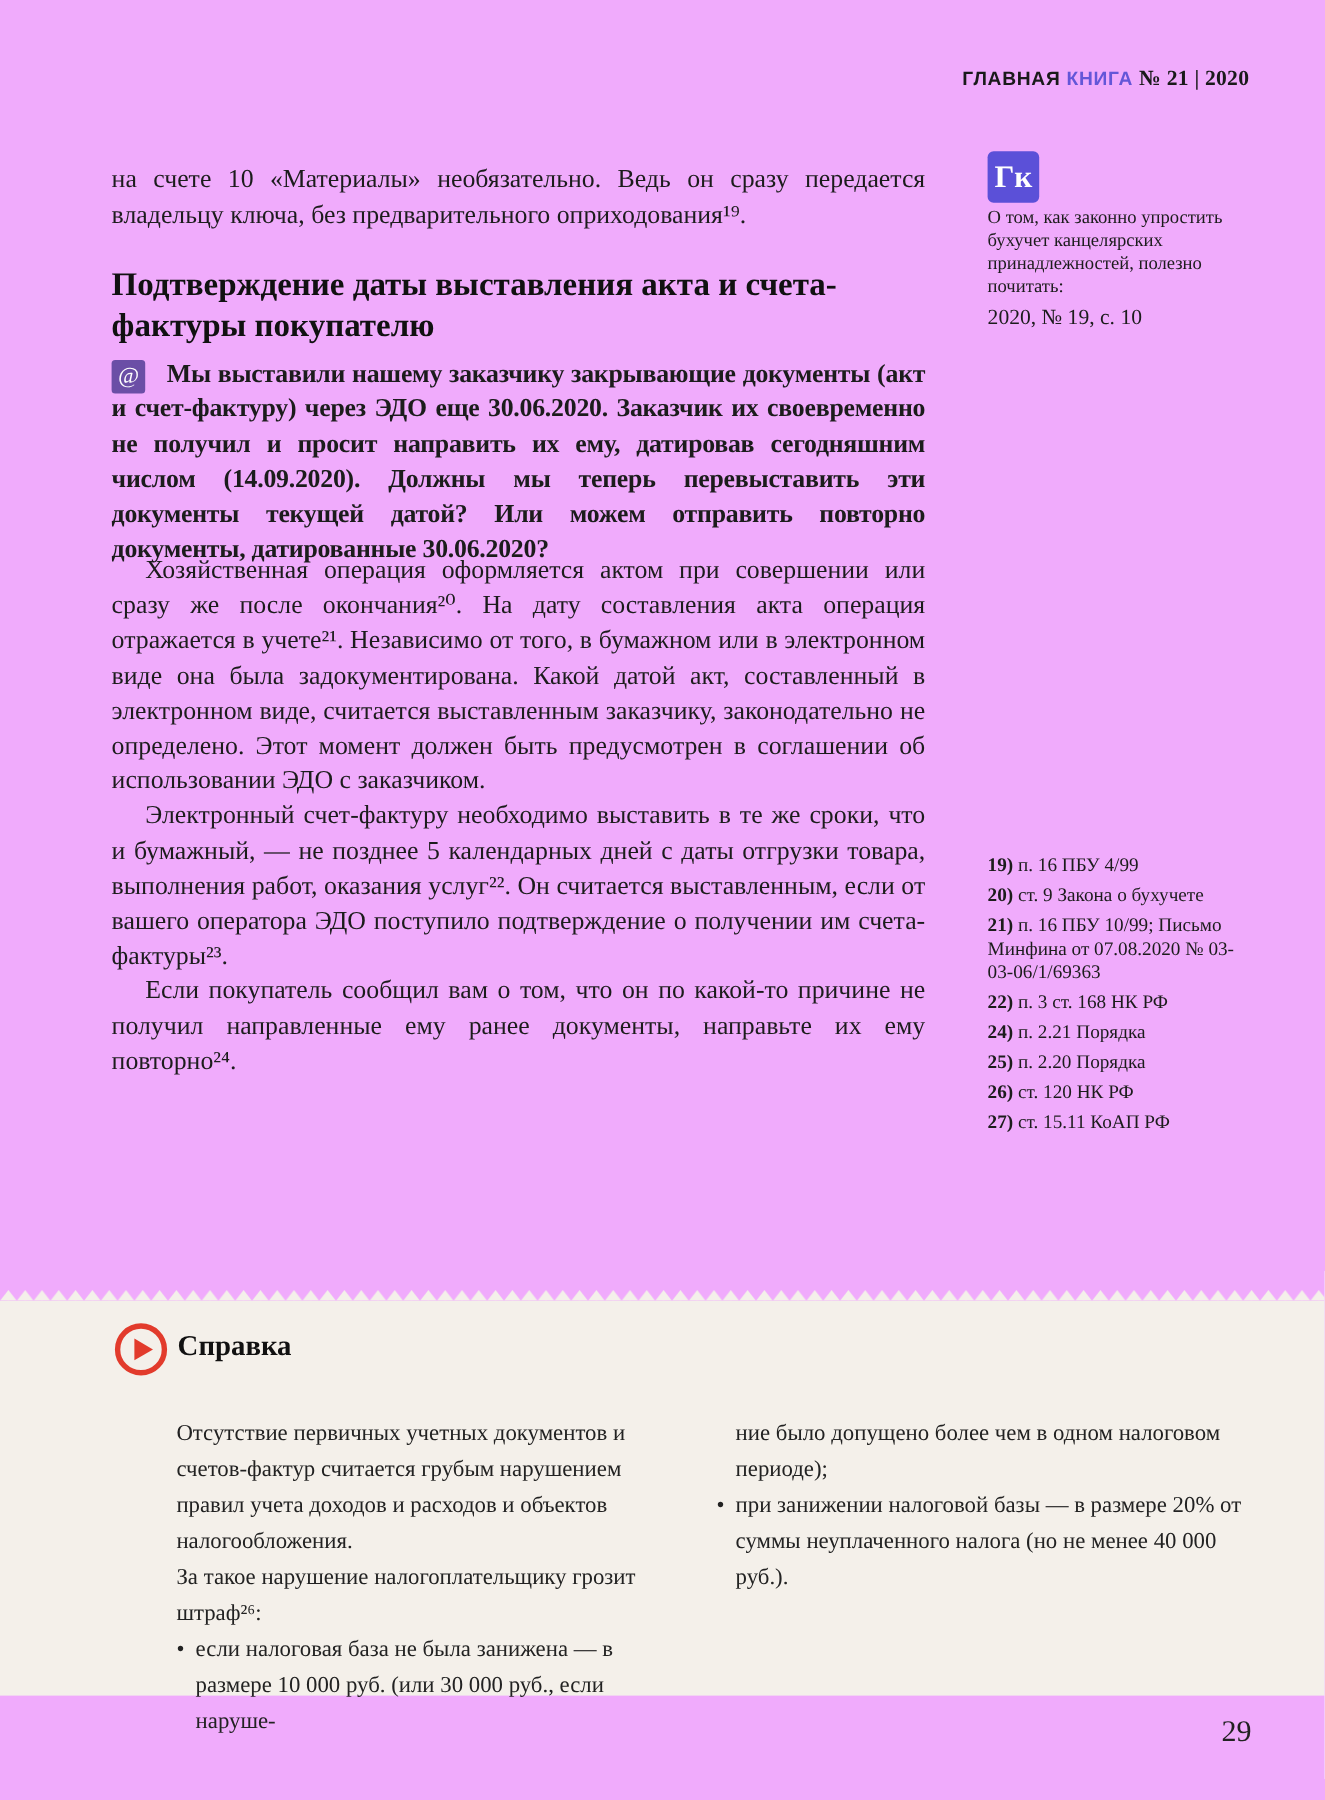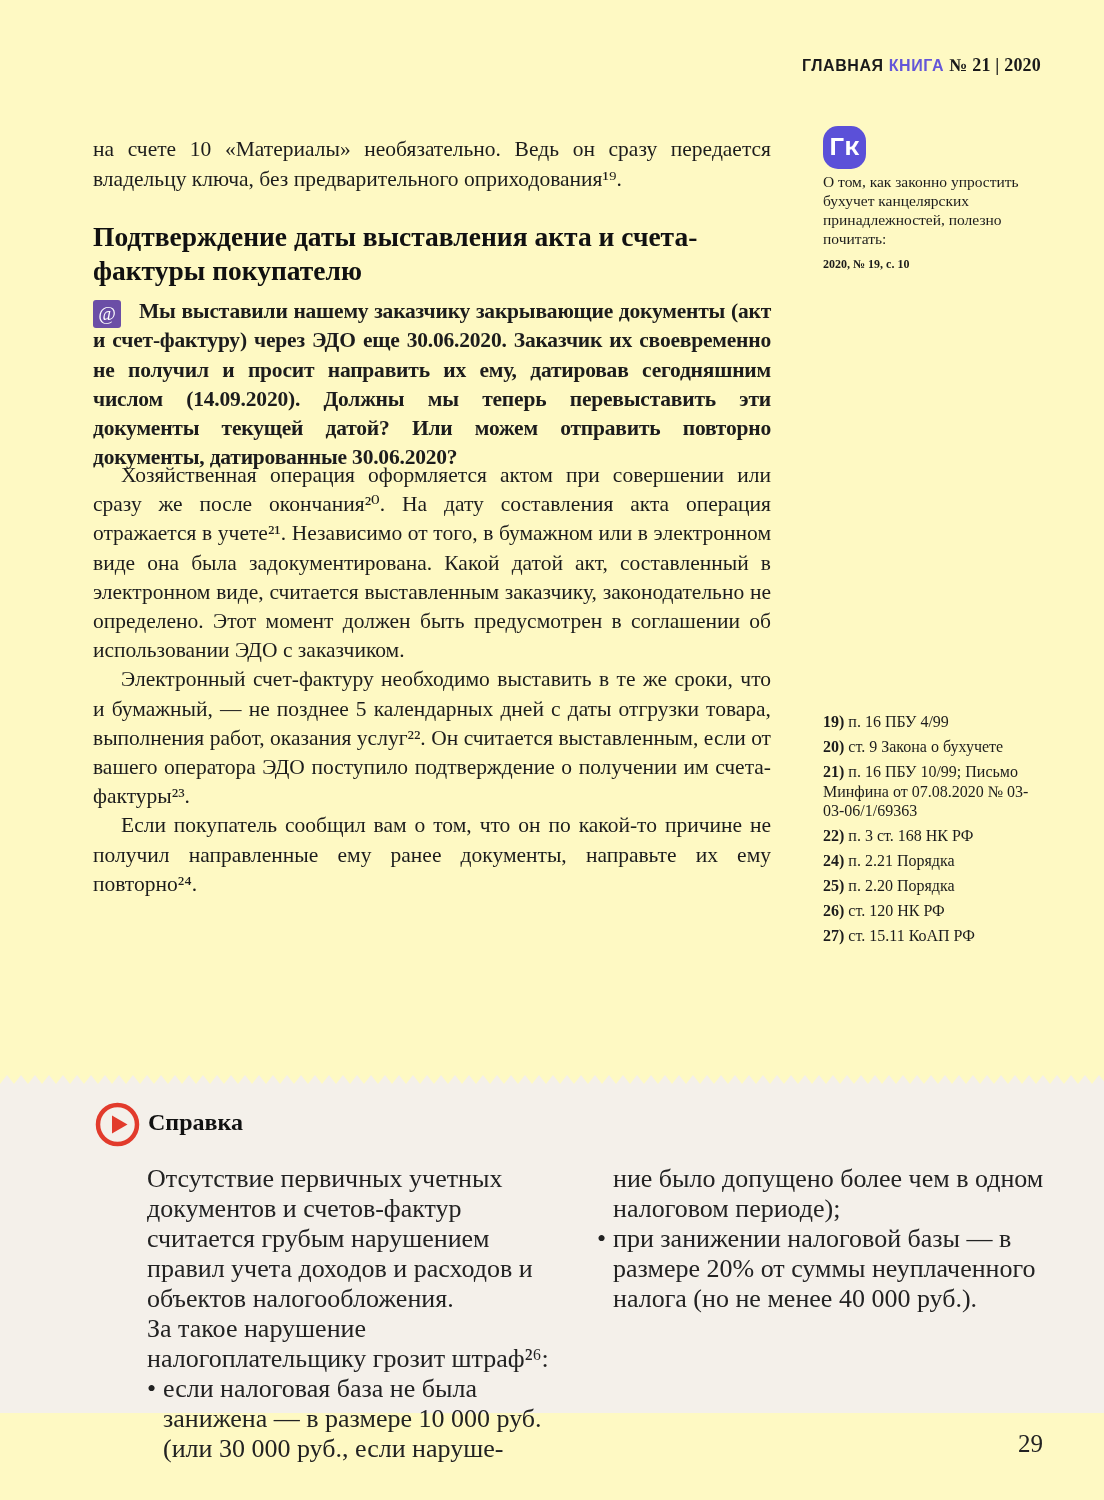--- a/index.html
+++ b/index.html
@@ -1,51 +1,51 @@
 <!DOCTYPE html>
 <html><head>
 <meta charset="utf-8">
 <style>
   * { margin:0; padding:0; box-sizing:border-box; }
   html,body { background:#ffffff; }
   .page {
     position:relative;
     width:1104px; height:1500px;
-    background:#fef9c3;
+    background:#f0abfc;
     font-family:"Liberation Serif","DejaVu Serif",serif;
     color:#1c1c1c;
     overflow:hidden;
   }
   
   .journal-header {
     position:absolute; top:55px; right:63px;
     font-family:"Liberation Sans","DejaVu Sans",sans-serif;
     font-weight:bold; font-size:16px; letter-spacing:0.6px;
     color:#1a1a1a; white-space:nowrap;
   }
   .journal-header .brand-accent { color:#6456d8; }
   .journal-header .issue {
     font-family:"Liberation Serif","DejaVu Serif",serif;
     font-size:18px; letter-spacing:0.2px;
   }
   
   .gk-badge {
     position:absolute; left:823px; top:126px;
-    width:43px; height:43px; border-radius:15px;
+    width:43px; height:43px; border-radius:5px;
     background:#5b50d8; color:#ffffff;
-    font-family:Liberation Mono, monospace;
+    font-family:Liberation Serif, serif;
     font-weight:bold; font-size:26px;
     display:flex; align-items:center; justify-content:center;
   }
   .sidebar-note {
     position:absolute; left:823px; top:172px; width:222px;
     font-size:15.5px; line-height:19px; color:#1c1c1c;
   }
   .sidebar-note .note-ref {
-    margin-top:7px; font-weight:bold; font-size:12px;
+    margin-top:7px; font-weight:normal; font-size:18px;
   }
   .footnotes {
     position:absolute; left:823px; top:712px; width:224px;
     font-size:16px; line-height:19.5px;
   }
   .fn-item { margin-bottom:5.5px; }
   .fn-num { font-weight:bold; }
   
   .intro {
     position:absolute; left:93px; top:135px; width:678px;
@@ -80,22 +80,22 @@
     background:#f4f0ea;
     padding-left:30px;
   }
   .saw { position:absolute; left:0; top:-9px; width:1104px; height:9px; display:block; }
   .sp-icon { position:absolute; left:94px; top:17px; }
   .sp-title {
     position:absolute; left:148px; top:25px;
     font-size:24px; font-weight:bold; color:#111;
   }
   .sp-col {
-    position:absolute; top:80px;
-    font-size:26px; line-height:30px; color:#222;
+    position:absolute; top:96px;
+    font-size:19px; line-height:30px; color:#222;
   }
   .sp-col-left  { left:147px; width:420px; }
   .sp-col-right { left:597px; width:455px; }
   .sp-bullet { display:flex; }
   .sp-bullet .bullet-marker { width:16px; flex:0 0 16px; }
   .sp-cont { padding-left:16px; }
   
   .page-number {
     position:absolute; top:1430px; right:61px;
     font-size:25px; color:#222;

